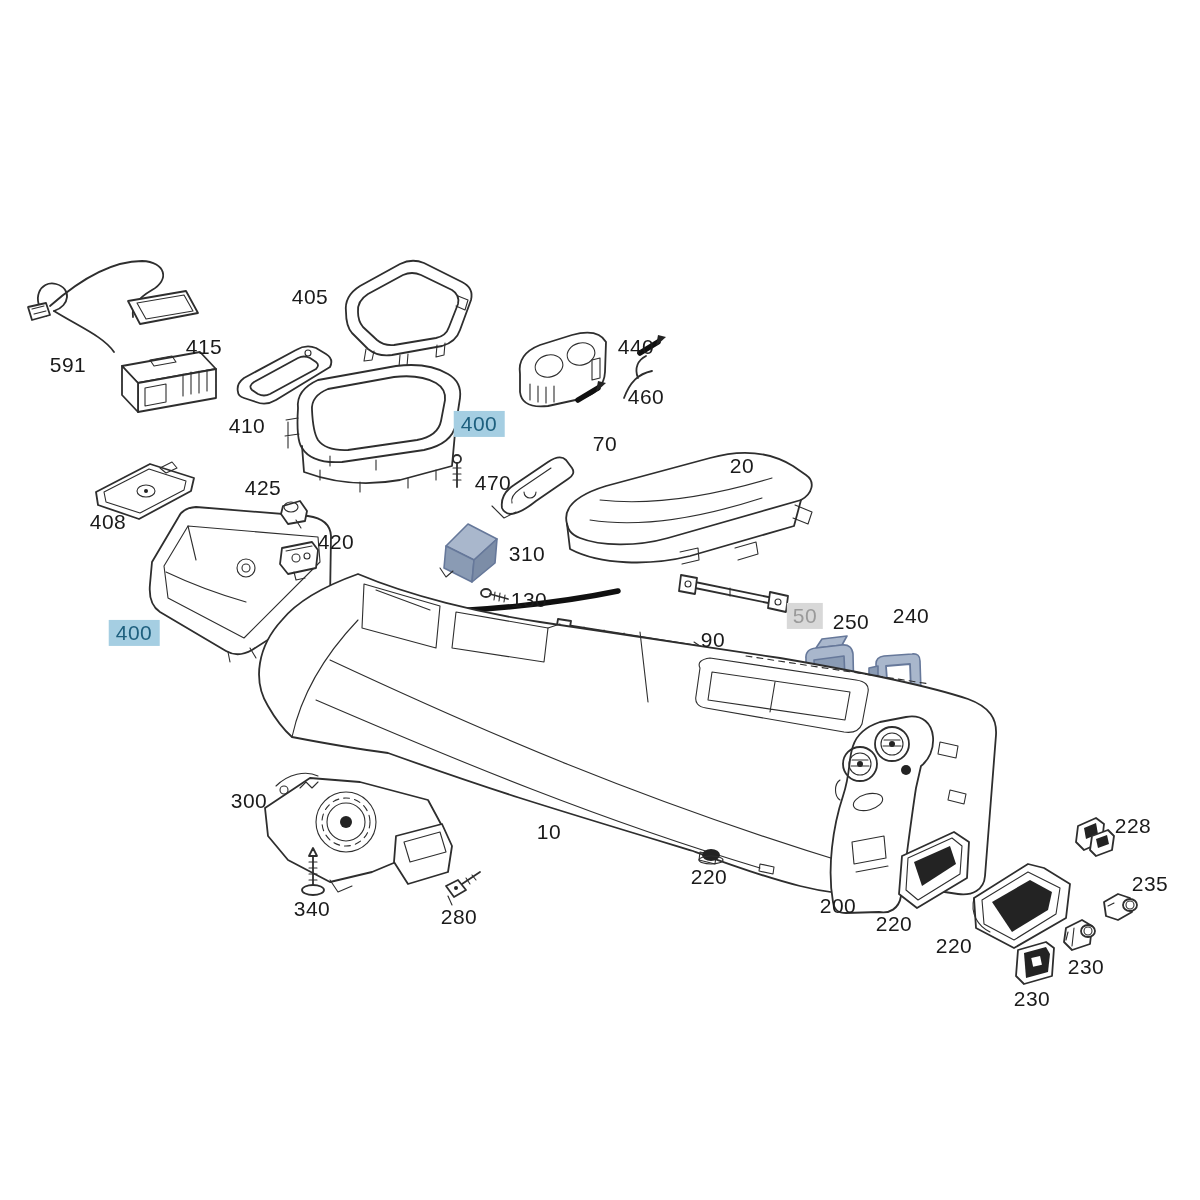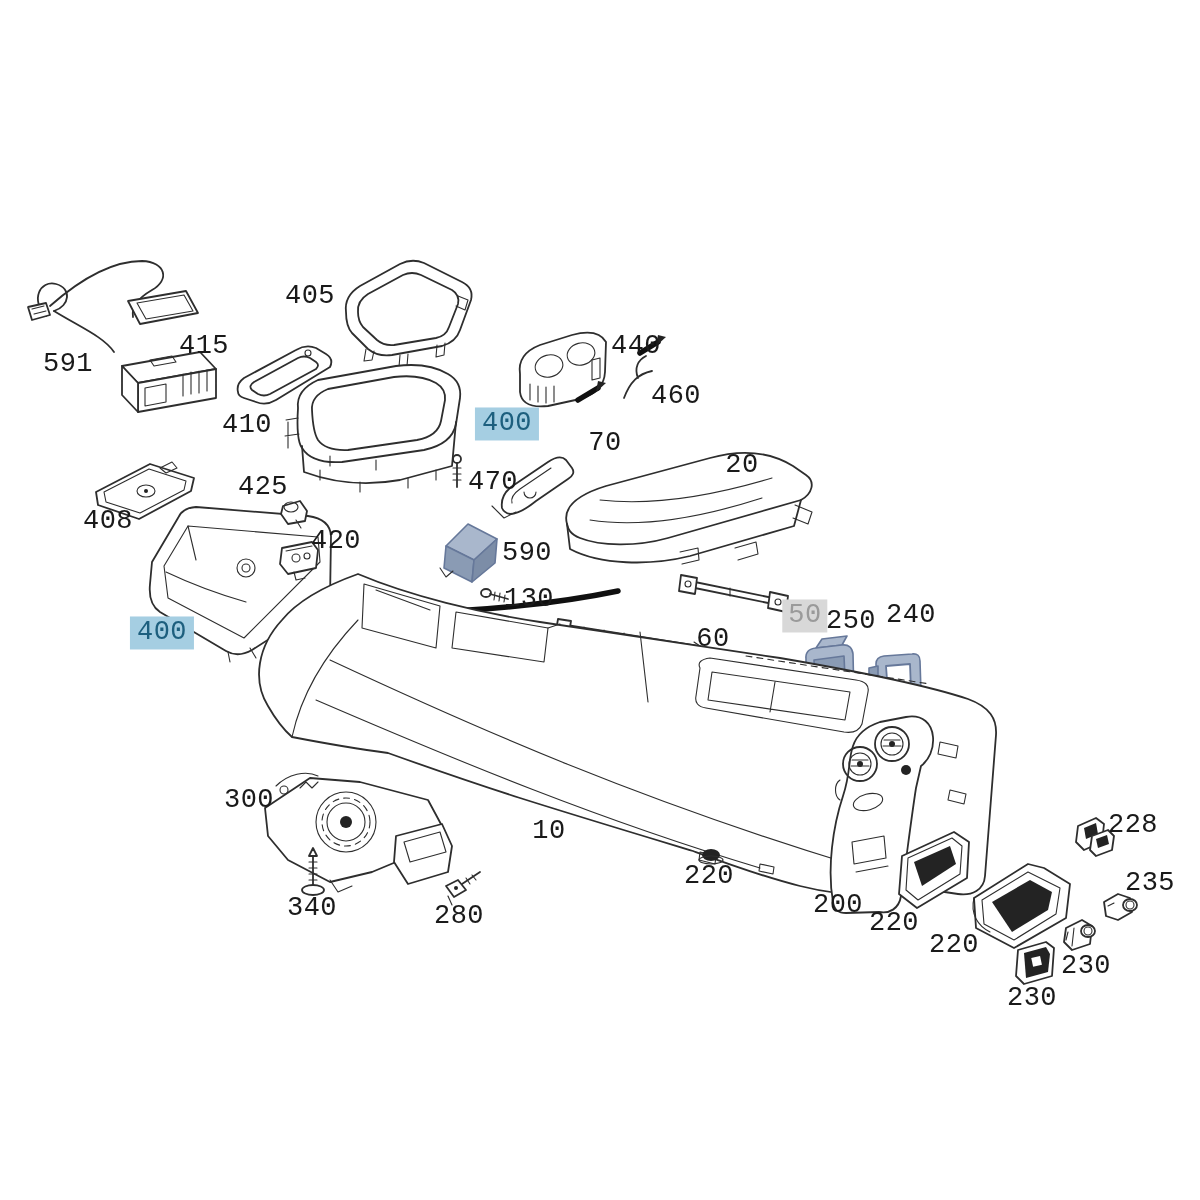--- a/index.html
+++ b/index.html
@@ -15,23 +15,23 @@
   .stage svg{position:absolute;left:0;top:0;}
   .ln  {fill:none;stroke:var(--line);stroke-width:1.8;stroke-linejoin:round;stroke-linecap:round;}
   .thin{fill:none;stroke:var(--line);stroke-width:1.1;stroke-linejoin:round;stroke-linecap:round;}
   .fw  {fill:#ffffff;stroke:var(--line);stroke-width:1.8;stroke-linejoin:round;}
   .fdk {fill:#232323;stroke:none;}
   .thk {fill:none;stroke:#101010;stroke-width:5.5;stroke-linecap:round;}
   .dash{stroke-dasharray:6 5;}
   .bl1 {fill:var(--accent-part-fill);stroke:var(--accent-part-stroke);stroke-width:1.6;stroke-linejoin:round;}
   .bl2 {fill:var(--accent-part-fill-dark);stroke:var(--accent-part-stroke);stroke-width:1.6;stroke-linejoin:round;}
   .bl3 {fill:var(--accent-part-fill-darker);stroke:var(--accent-part-stroke);stroke-width:1.6;stroke-linejoin:round;}
-  .callout{position:absolute;transform:translate(-50%,-50%);font-size:27px;line-height:1.15;
-           color:#1a1a1a;white-space:nowrap;letter-spacing:.5px;font-family:Liberation Mono, monospace;}
-  .callout.hl-blue{background:var(--highlight-blue-bg);color:var(--highlight-blue-text);padding:1px 7px;margin-left:28px;}
+  .callout{position:absolute;transform:translate(-50%,-50%);font-size:21px;line-height:1.15;
+           color:#1a1a1a;white-space:nowrap;letter-spacing:.5px;}
+  .callout.hl-blue{background:var(--highlight-blue-bg);color:var(--highlight-blue-text);padding:1px 7px;}
   .callout.hl-gray{background:var(--highlight-gray-bg);color:var(--highlight-gray-text);padding:1px 6px;}
 </style>
 </head>
 <body>
 
 <div class="stage">
 
 <svg width="1200" height="1200" viewBox="0 0 1200 1200">
 
   <g>
@@ -300,35 +300,35 @@
     <rect x="1032" y="957" width="9" height="9" fill="#ffffff" transform="rotate(-12 1036 961)"></rect>
   </g>
 
 </svg>
 
 <div class="callout" style="left:68px;top:365px">591</div>
 <div class="callout" style="left:204px;top:347px">415</div>
 <div class="callout" style="left:310px;top:297px">405</div>
 <div class="callout" style="left:247px;top:426px">410</div>
 <div class="callout" style="left:636px;top:347px">440</div>
-<div class="callout" style="left:676px;top:397px">460</div>
+<div class="callout" style="left:646px;top:397px">460</div>
 <div class="callout hl-blue" style="left:479px;top:424px">400</div>
 <div class="callout" style="left:605px;top:444px">70</div>
 <div class="callout" style="left:742px;top:466px">20</div>
 <div class="callout" style="left:493px;top:483px">470</div>
 <div class="callout" style="left:263px;top:488px">425</div>
 <div class="callout" style="left:108px;top:522px">408</div>
 <div class="callout" style="left:336px;top:542px">420</div>
-<div class="callout" style="left:527px;top:554px">590</div>
+<div class="callout" style="left:527px;top:554px">310</div>
 <div class="callout" style="left:529px;top:600px">130</div>
 <div class="callout hl-gray" style="left:805px;top:616px">50</div>
 <div class="callout" style="left:851px;top:622px">250</div>
 <div class="callout" style="left:911px;top:616px">240</div>
 <div class="callout hl-blue" style="left:134px;top:633px">400</div>
-<div class="callout" style="left:713px;top:640px">60</div>
+<div class="callout" style="left:713px;top:640px">90</div>
 <div class="callout" style="left:249px;top:801px">300</div>
 <div class="callout" style="left:549px;top:832px">10</div>
 <div class="callout" style="left:709px;top:877px">220</div>
 <div class="callout" style="left:312px;top:909px">340</div>
 <div class="callout" style="left:459px;top:917px">280</div>
 <div class="callout" style="left:838px;top:906px">200</div>
 <div class="callout" style="left:894px;top:924px">220</div>
 <div class="callout" style="left:954px;top:946px">220</div>
 <div class="callout" style="left:1133px;top:826px">228</div>
 <div class="callout" style="left:1150px;top:884px">235</div>

